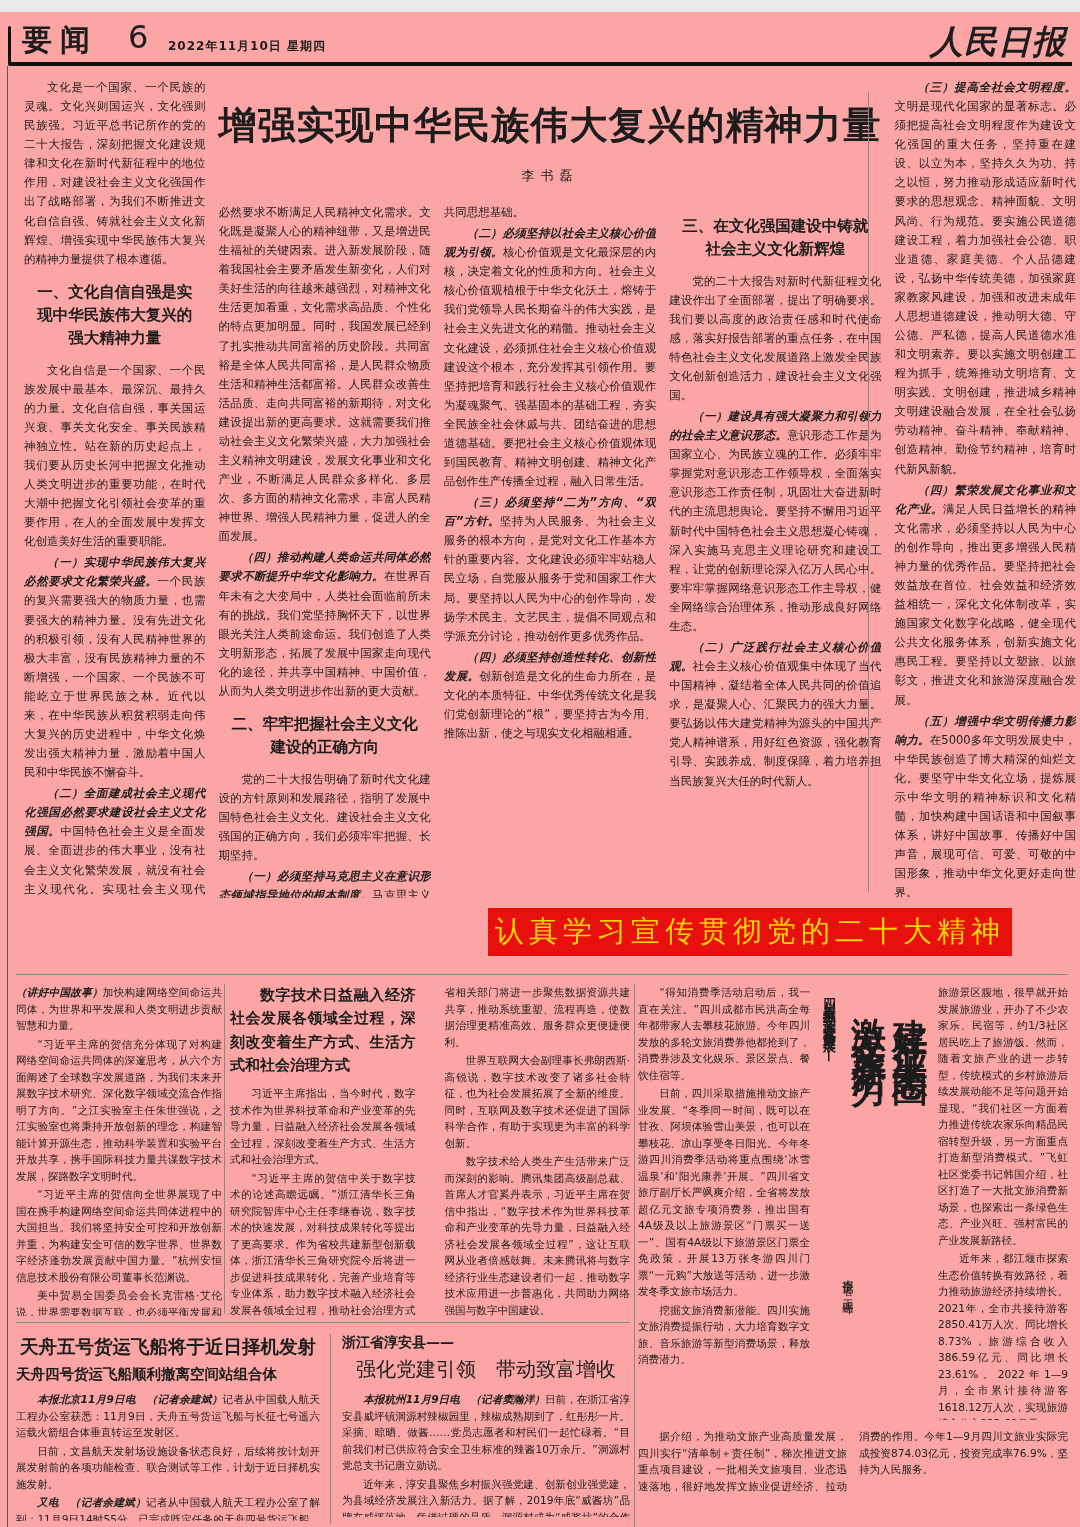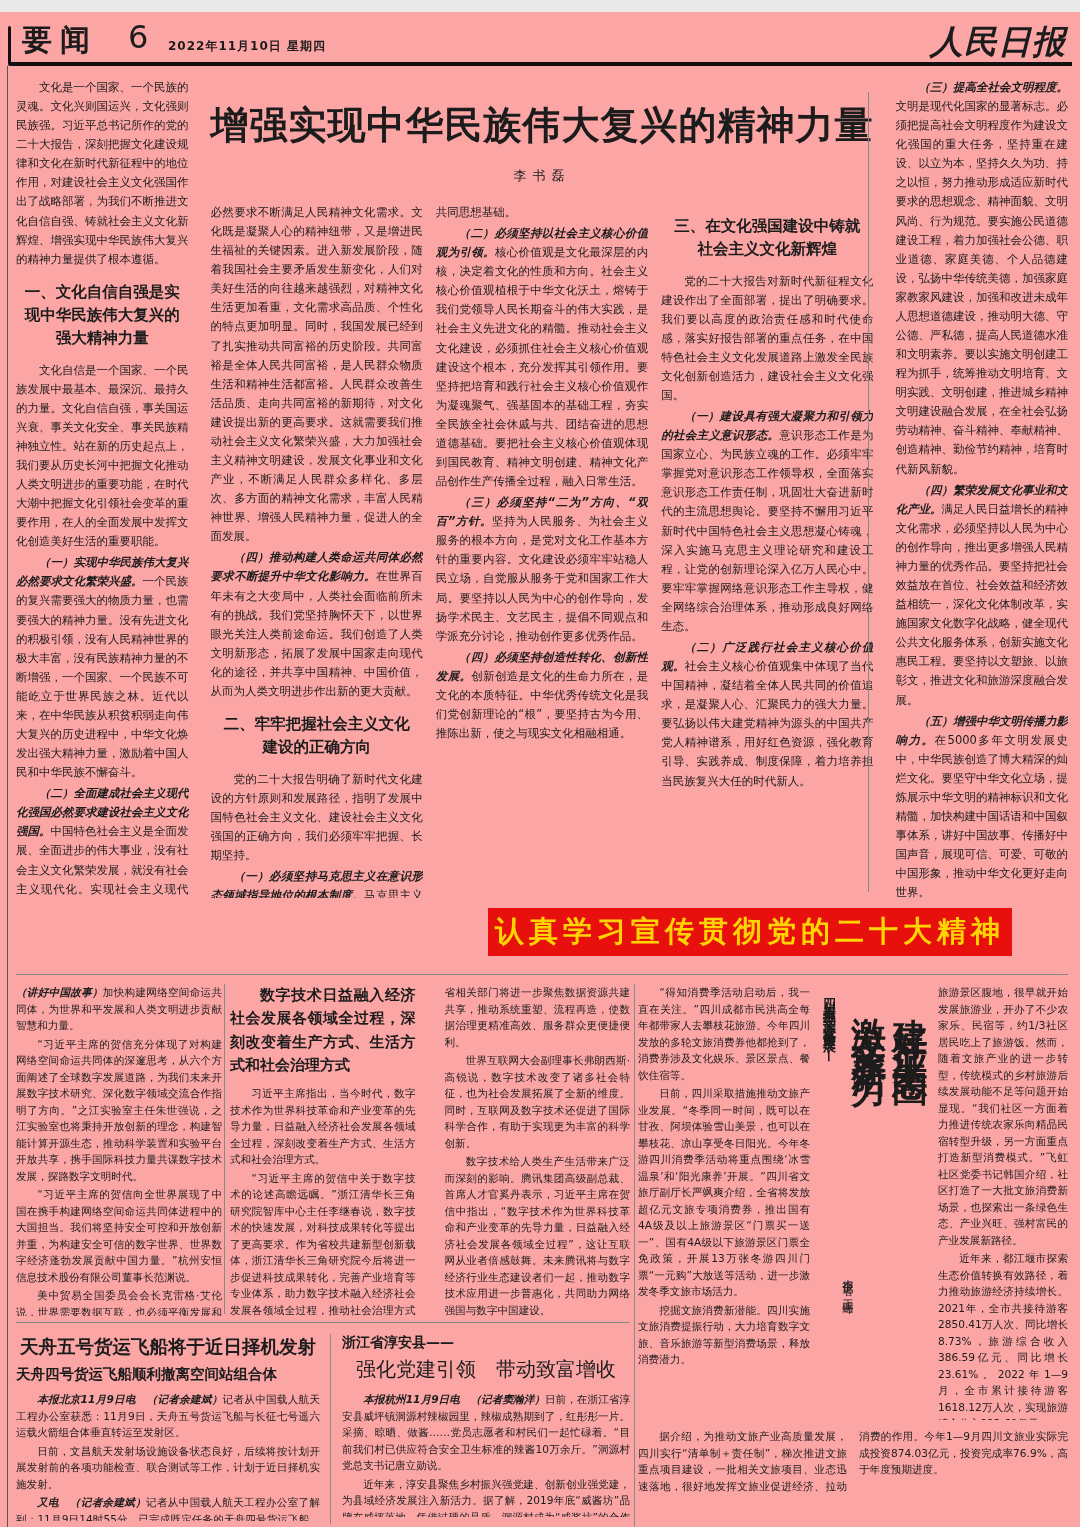--- a/index.html
+++ b/index.html
@@ -14,42 +14,42 @@
   .mh-section { position:absolute; left:22px; top:8px; font-size:30px; font-weight:900; letter-spacing:8px; }
   .mh-pagenum { position:absolute; left:128px; top:6px; font-size:32px; font-weight:400; }
   .mh-date { position:absolute; left:168px; top:26px; font-size:12px; font-weight:700; letter-spacing:1px; }
   .mh-brand { position:absolute; right:14px; top:8px; font-family:"DejaVu Serif","Liberation Serif",serif; font-style:italic; font-weight:900; font-size:33px; letter-spacing:1px; }
 
   
   .frame-left { position:absolute; left:7px; top:54px; width:1px; height:1462px; background:#555; }
   .frame-bottom { position:absolute; left:7px; top:1516px; width:1066px; height:1px; background:#555; }
 
   
-  #lead { position:absolute; left:16px; top:66px; width:1052px; height:820px; display:flex; gap:22px; }
+  #lead { position:absolute; left:24px; top:66px; width:1052px; height:820px; display:flex; gap:13px; }
   .lcol { flex:1 1 0; overflow:hidden; font-size:11.5px; line-height:1.66; text-align:justify; }
   #lead-mid { flex:3.15 1 0; display:flex; flex-direction:column; }
   #lead-title { text-align:center; font-size:38px; font-weight:900; letter-spacing:1px; padding-top:22px; white-space:nowrap; }
   #lead-author { text-align:center; font-size:13px; letter-spacing:6px; margin:16px 0 18px; }
   #lead-midcols { flex:1; display:flex; gap:13px; overflow:hidden; }
 
   .blk { margin-bottom:2px; }
   .b-intro { font-family:"DejaVu Serif","Liberation Serif",serif; }
   .b-intro, .b-p { text-indent:2em; }
   .b-cont { text-indent:0; }
   .b-h { font-weight:900; font-size:15.5px; line-height:1.5; text-align:center; text-indent:0; margin:12px 6px 10px; }
   .lead { font-weight:700; font-style:italic; }
   .b-tail { font-weight:900; text-indent:2em; }
 
   .vrule { position:absolute; width:1px; background:#888; }
   .hrule { position:absolute; height:1px; background:#888; }
 
   
   #banner { position:absolute; left:488px; top:896px; width:524px; height:48px; background:#e8100c;
             display:flex; align-items:center; justify-content:center; }
-  #banner span { color:#ffd400; font-size:29px; font-weight:700; letter-spacing:5px; white-space:nowrap; }
+  #banner span { color:#ffd400; font-size:29px; font-weight:400; letter-spacing:5px; white-space:nowrap; }
 
   
   .bt { font-size:10.6px; line-height:1.56; text-align:justify; overflow:hidden; }
 
   #contL { position:absolute; left:16px; top:972px; width:206px; height:332px; }
 
   #digital { position:absolute; left:230px; top:972px; width:400px; height:332px; display:flex; gap:29px; }
   .dcol { flex:1 1 0; overflow:hidden; }
   #digital-headline { font-weight:900; font-size:15px; line-height:1.55; text-indent:2em; text-align:justify; margin-bottom:8px; }
 
@@ -208,21 +208,21 @@
       <div id="sc-colB" class="bt">
 
           <div class="blk b-cont"><span class="lead"></span><span>旅游景区腹地，很早就开始发展旅游业，开办了不少农家乐、民宿等，约1/3社区居民吃上了旅游饭。然而，随着文旅产业的进一步转型，传统模式的乡村旅游后续发展动能不足等问题开始显现。“我们社区一方面着力推进传统农家乐向精品民宿转型升级，另一方面重点打造新型消费模式。”飞虹社区党委书记韩国介绍，社区打造了一大批文旅消费新场景，也探索出一条绿色生态、产业兴旺、强村富民的产业发展新路径。</span></div>
 
           <div class="blk b-p"><span class="lead"></span><span>近年来，都江堰市探索生态价值转换有效路径，着力推动旅游经济持续增长。2021年，全市共接待游客2850.41万人次、同比增长8.73%，旅游综合收入386.59亿元、同比增长23.61%。2022年1—9月，全市累计接待游客1618.12万人次，实现旅游综合收入223.69亿元。</span></div>
 
         </div>
     </div>
     <div id="sc-bottom" class="bt">
 
-        <div class="blk b-p"><span class="lead"></span><span>据介绍，为推动文旅产业高质量发展，四川实行“清单制＋责任制”，梯次推进文旅重点项目建设，一批相关文旅项目、业态迅速落地，很好地发挥文旅业促进经济、拉动消费的作用。今年1—9月四川文旅业实际完成投资874.03亿元，投资完成率76.9%，高于年度预期进度。</span></div>
+        <div class="blk b-p"><span class="lead"></span><span>据介绍，为推动文旅产业高质量发展，四川实行“清单制＋责任制”，梯次推进文旅重点项目建设，一批相关文旅项目、业态迅速落地，很好地发挥文旅业促进经济、拉动消费的作用。今年1—9月四川文旅业实际完成投资874.03亿元，投资完成率76.9%，坚持为人民服务。</span></div>
       </div>
   </div>
 
   <div id="tianzhou">
     <div id="tz-title">天舟五号货运飞船将于近日择机发射</div>
     <div id="tz-sub">天舟四号货运飞船顺利撤离空间站组合体</div>
     <div class="bt" style="height:130px;">
 
         <div class="blk b-p"><span class="lead">本报北京11月9日电　（记者余建斌）</span><span>记者从中国载人航天工程办公室获悉：11月9日，天舟五号货运飞船与长征七号遥六运载火箭组合体垂直转运至发射区。</span></div>
 

